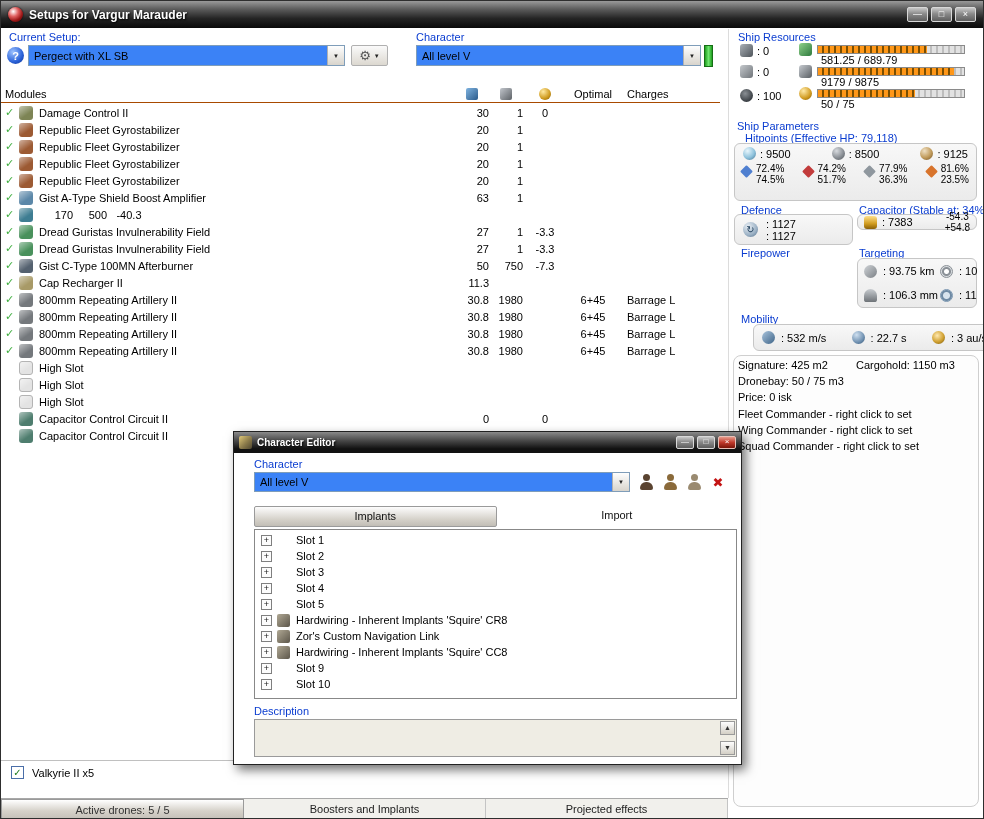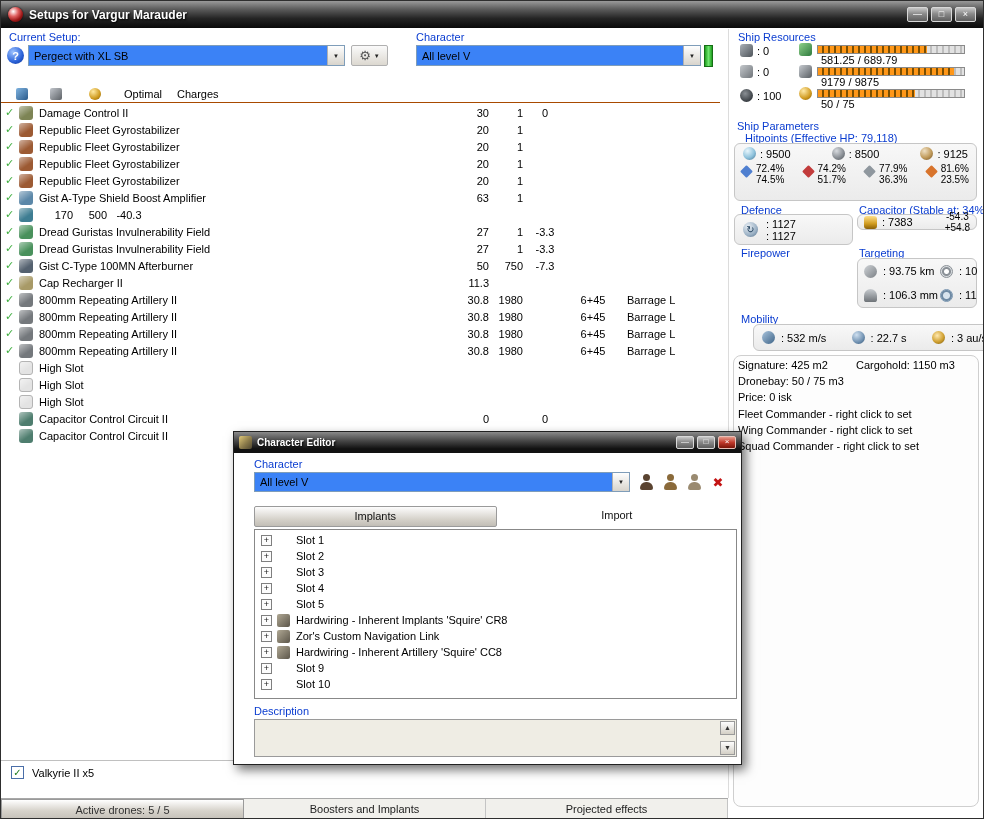--- a/index.html
+++ b/index.html
@@ -166,20 +166,21 @@
     <span class="darr">▼</span>
   </div>
   <span class="blab" style="left:415px;top:30px">Character</span>
   <div class="combo" style="left:415px;top:44px;width:285px;height:21px">
     <span class="ctext">All level V</span>
     <span class="arrow">▼</span>
   </div>
   <span class="statusgreen" style="left:703px;top:44px;width:9px;height:22px"></span>
 
   <div class="mhead">
+    <span class="htitle">Modules</span>
     <span class="c-cpu hcell"><i class="hic cpu"></i></span>
     <span class="c-pg hcell"><i class="hic pg"></i></span>
     <span class="c-cap hcell"><i class="hic cap"></i></span>
     <span class="c-opt">Optimal</span>
     <span class="c-chg">Charges</span>
   </div>
 
   <div class="mlist">
       <div class="mrow">
         <span class="c-chk">✓</span>
@@ -659,21 +660,21 @@
           <span>Hardwiring - Inherent Implants 'Squire' CR8</span>
         </div>
         <div class="titem">
           <span class="texp">+</span>
           <i class="iicon"></i>
           <span>Zor's Custom Navigation Link</span>
         </div>
         <div class="titem">
           <span class="texp">+</span>
           <i class="iicon"></i>
-          <span>Hardwiring - Inherent Artillery 'Squire' CC8</span>
+          <span>Hardwiring - Inherent Implants 'Squire' CC8</span>
         </div>
         <div class="titem">
           <span class="texp">+</span>
           <span class="ispace"></span>
           <span>Slot 9</span>
         </div>
         <div class="titem">
           <span class="texp">+</span>
           <span class="ispace"></span>
           <span>Slot 10</span>

